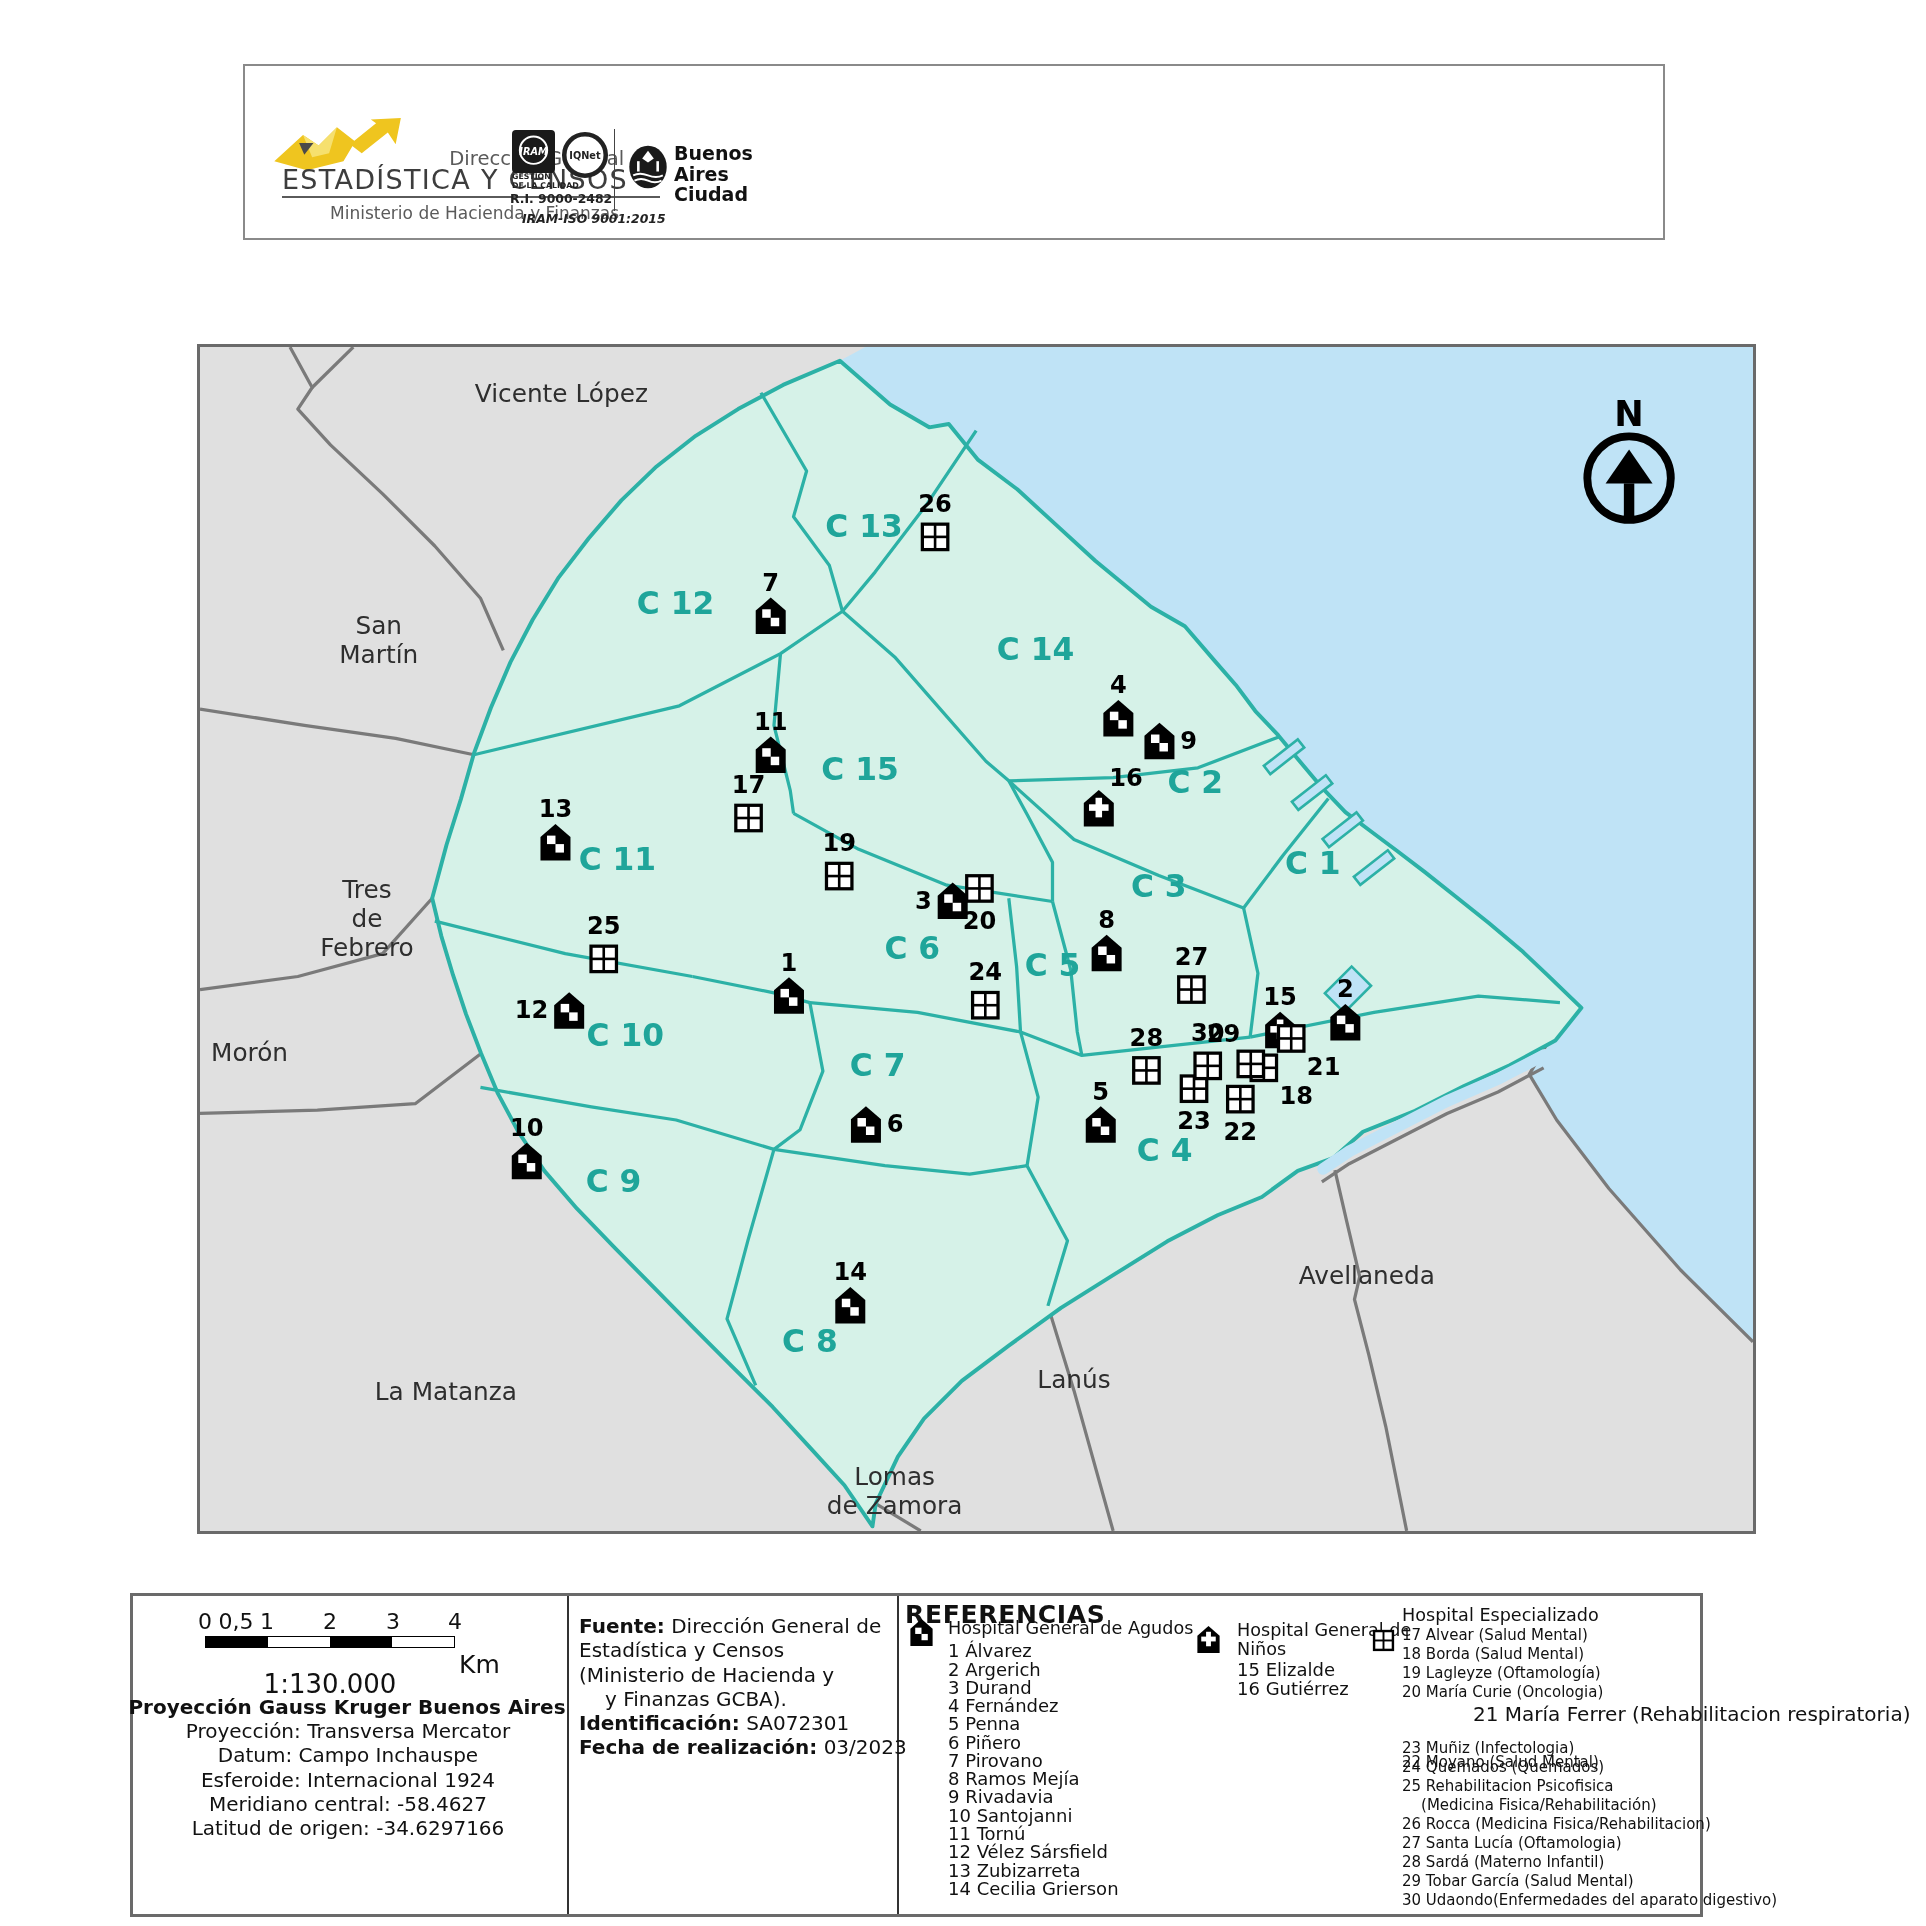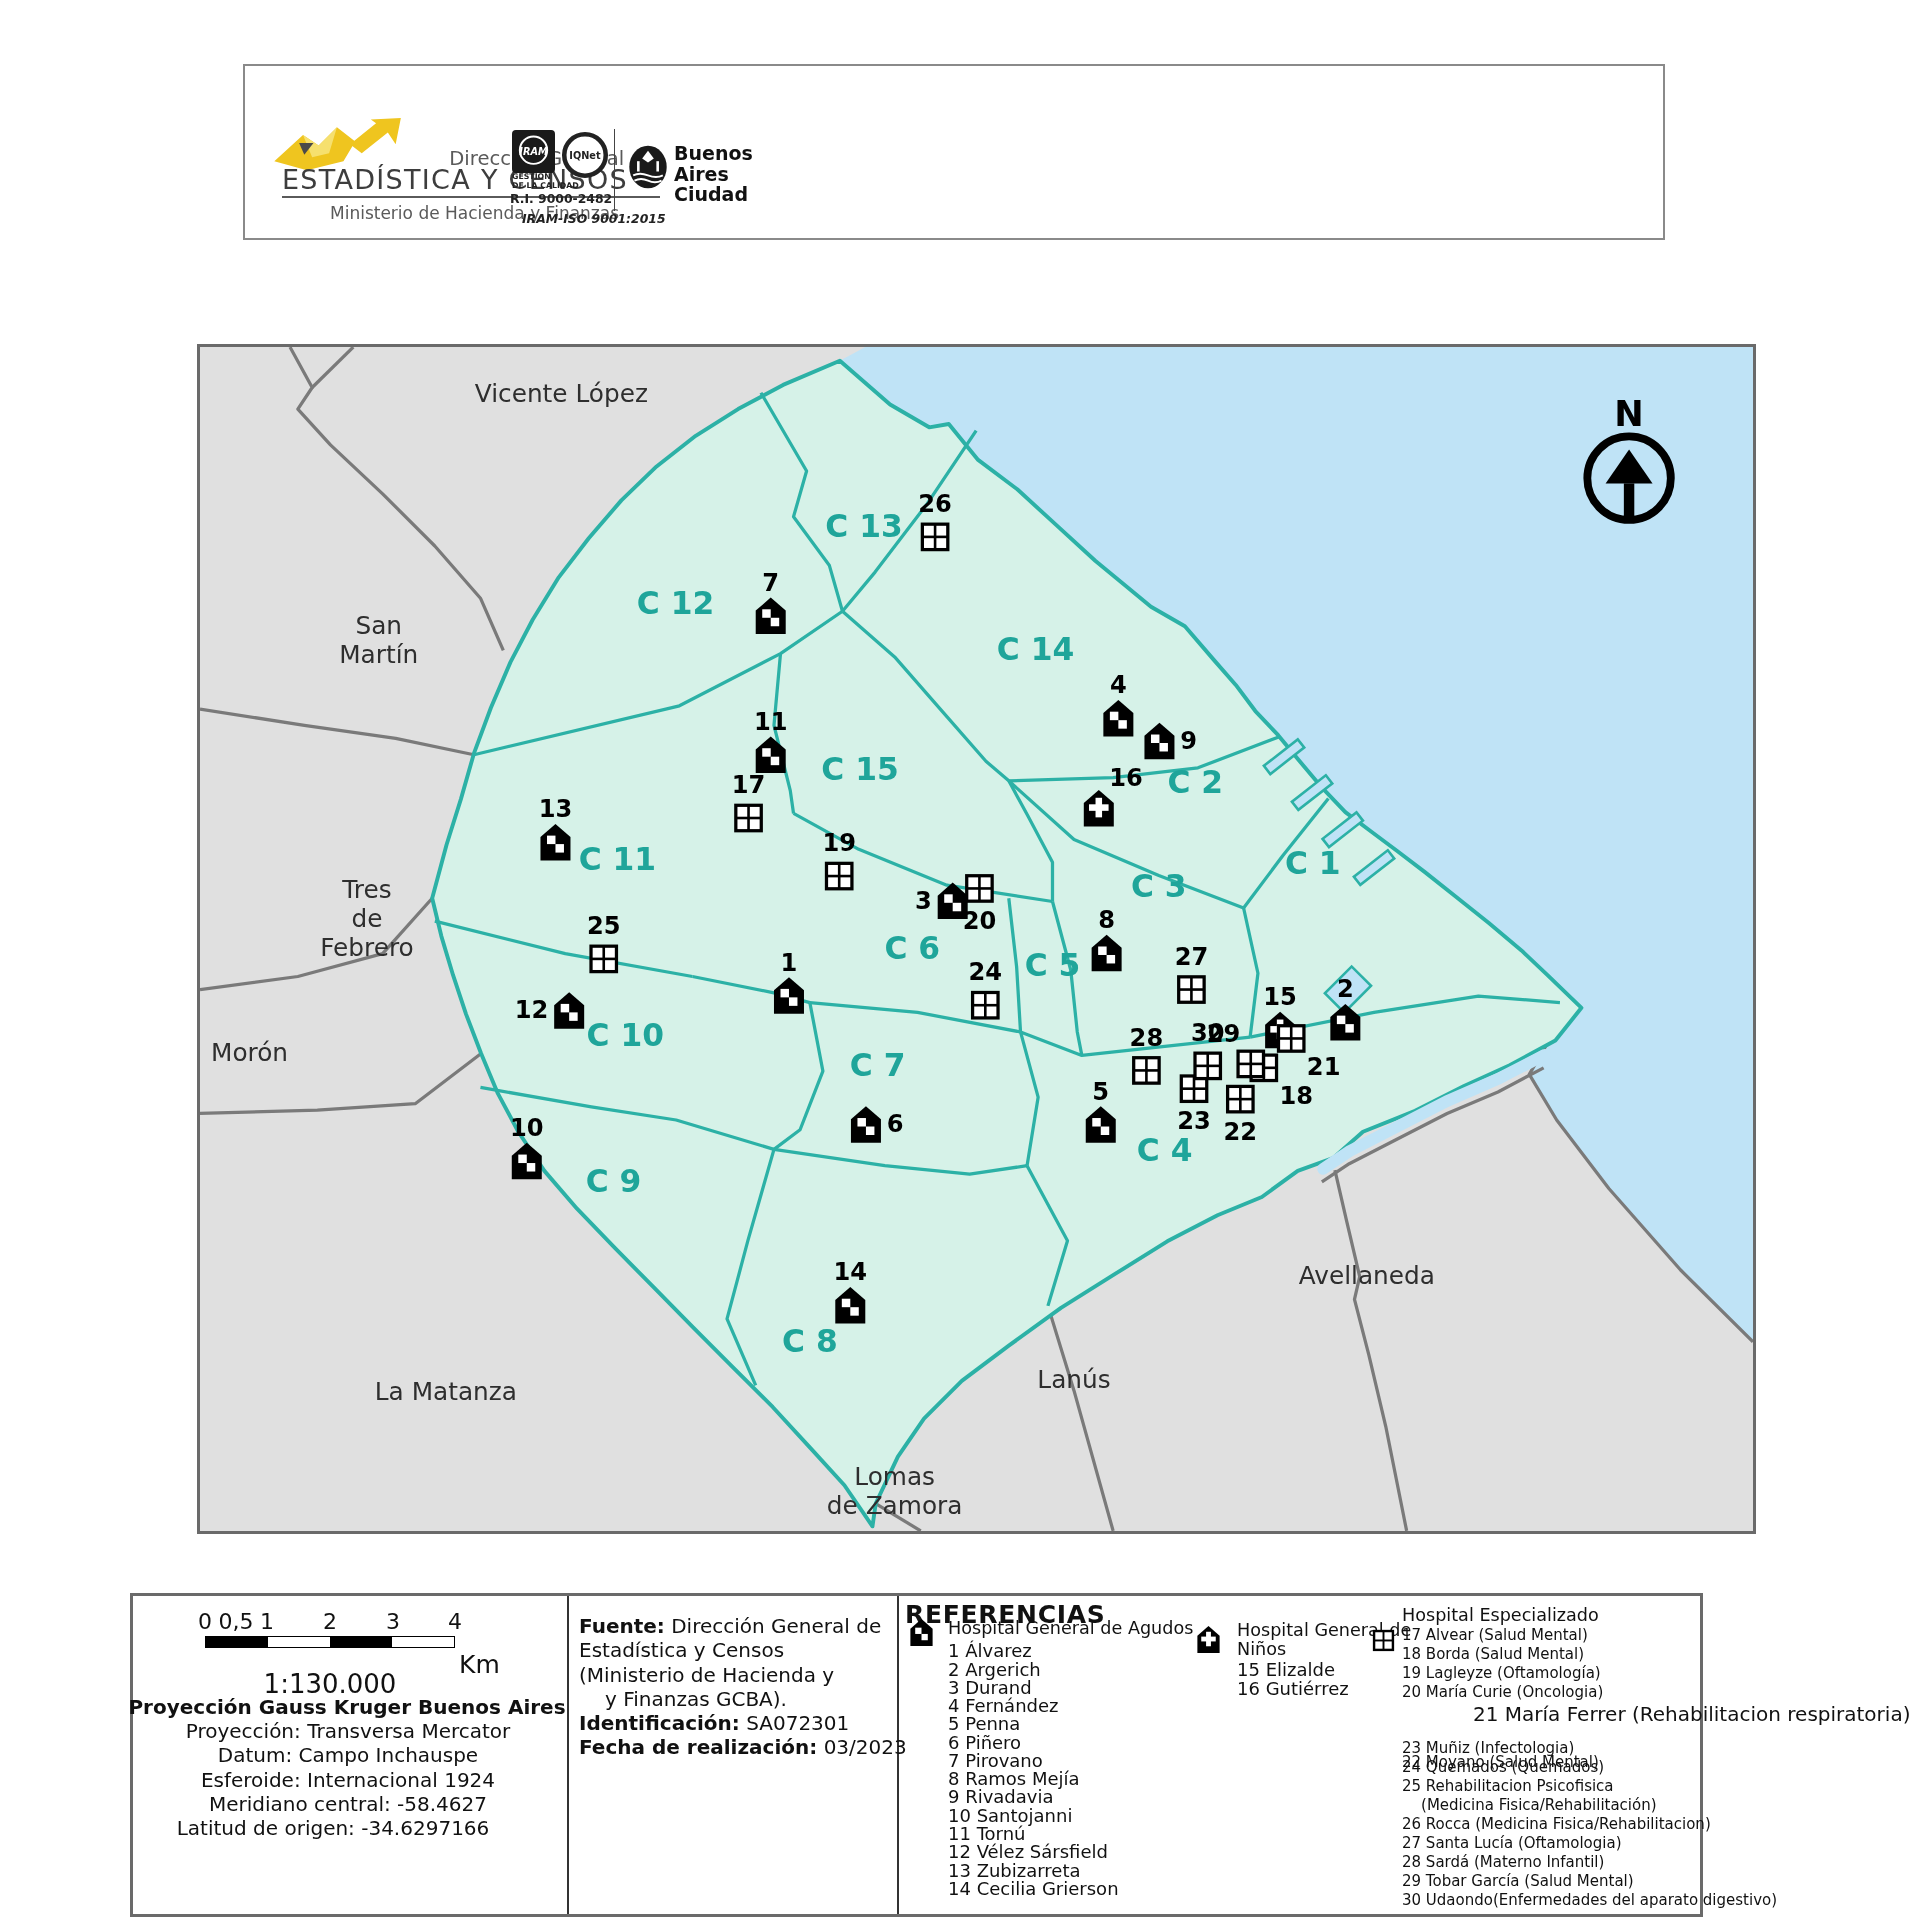--- a/index.html
+++ b/index.html
@@ -368,21 +368,21 @@
       <div class="ib-txt" style="left: 197px; top: 13px; font-size: 22px; transform: translateX(-50%);">2</div>
       <div class="ib-txt" style="left: 260px; top: 13px; font-size: 22px; transform: translateX(-50%);">3</div>
       <div class="ib-txt" style="left: 322px; top: 13px; font-size: 22px; transform: translateX(-50%);">4</div>
       <div class="ib-txt" style="left: 326px; top: 34px; font-size: 25px; margin-top: 20px;">Km</div>
       <div class="ib-txt" style="left: 197px; top: 73px; font-size: 26px; transform: translateX(-50%);">1:130.000</div>
       <div class="ib-txt" style="left: 214px; top: 99px; font-size: 20px; font-weight: bold; transform: translateX(-50%);">Proyección Gauss Kruger Buenos Aires</div>
       <div class="ib-txt" style="left: 215px; top: 123px; font-size: 20px; font-weight: normal; transform: translateX(-50%);">Proyección: Transversa Mercator</div>
       <div class="ib-txt" style="left: 215px; top: 147px; font-size: 20px; font-weight: normal; transform: translateX(-50%);">Datum: Campo Inchauspe</div>
       <div class="ib-txt" style="left: 215px; top: 172px; font-size: 20px; font-weight: normal; transform: translateX(-50%);">Esferoide: Internacional 1924</div>
       <div class="ib-txt" style="left: 215px; top: 196px; font-size: 20px; font-weight: normal; transform: translateX(-50%);">Meridiano central: -58.4627</div>
-      <div class="ib-txt" style="left: 200px; top: 220px; font-size: 20px; font-weight: normal; transform: translateX(-50%);">Latitud de origen: -34.6297166</div>
+      <div class="ib-txt" style="left: 215px; top: 220px; font-size: 20px; font-weight: normal; transform: translateX(-50%);">Latitud de origen: -34.6297166</div>
     </div>
   <div id="fuente-area">
       <div class="ib-txt" style="left: 446px; top: 18px; font-size: 20px;"><b>Fuente:</b> Dirección General de</div>
       <div class="ib-txt" style="left: 446px; top: 42px; font-size: 20px;"><b></b>Estadística y Censos</div>
       <div class="ib-txt" style="left: 446px; top: 67px; font-size: 20px;"><b></b>(Ministerio de Hacienda y</div>
       <div class="ib-txt" style="left: 446px; top: 91px; font-size: 20px; margin-left: 26px;"><b></b>y Finanzas GCBA).</div>
       <div class="ib-txt" style="left: 446px; top: 115px; font-size: 20px;"><b>Identificación:</b> SA072301</div>
       <div class="ib-txt" style="left: 446px; top: 139px; font-size: 20px;"><b>Fecha de realización:</b> 03/2023</div>
     </div>
   <div id="ref-area">

